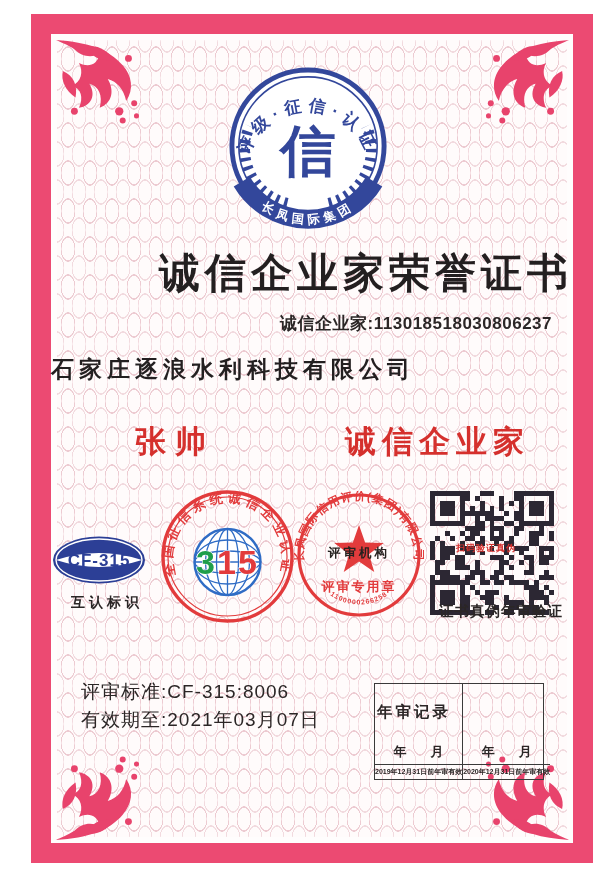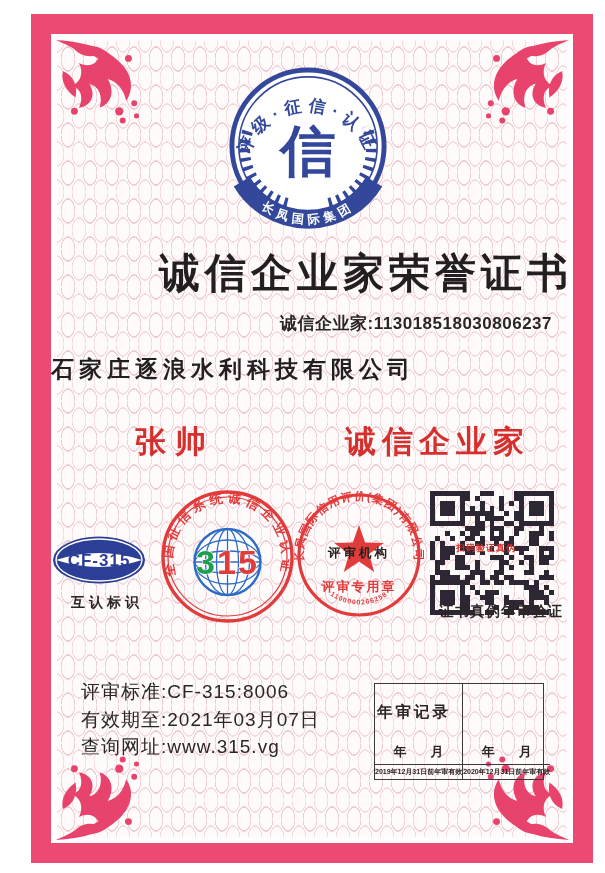--- a/index.html
+++ b/index.html
@@ -487,21 +487,20 @@
         <rect x="22" y="24" width="1" height="1" fill="#2c2733"></rect>
         <rect x="23" y="24" width="1" height="1" fill="#2c2733"></rect>
       </svg>
     <div class="qr-overlay">扫码验证真伪</div>
   </div>
   <div class="qr-caption">证书真伪年审验证</div>
 
   <div class="details">
     <div>评审标准:CF-315:8006</div>
     <div>有效期至:2021年03月07日</div>
-    <div>查询网址:www.315.vg</div>
   </div>
 
   <div class="ar-heading">年审记录</div>
   <div class="ar-table">
     <div class="ar-col">
       <div class="ar-cell">
           <span>年</span>
           <span>月</span>
         </div>
       <div class="ar-note">2019年12月31日前年审有效</div>

